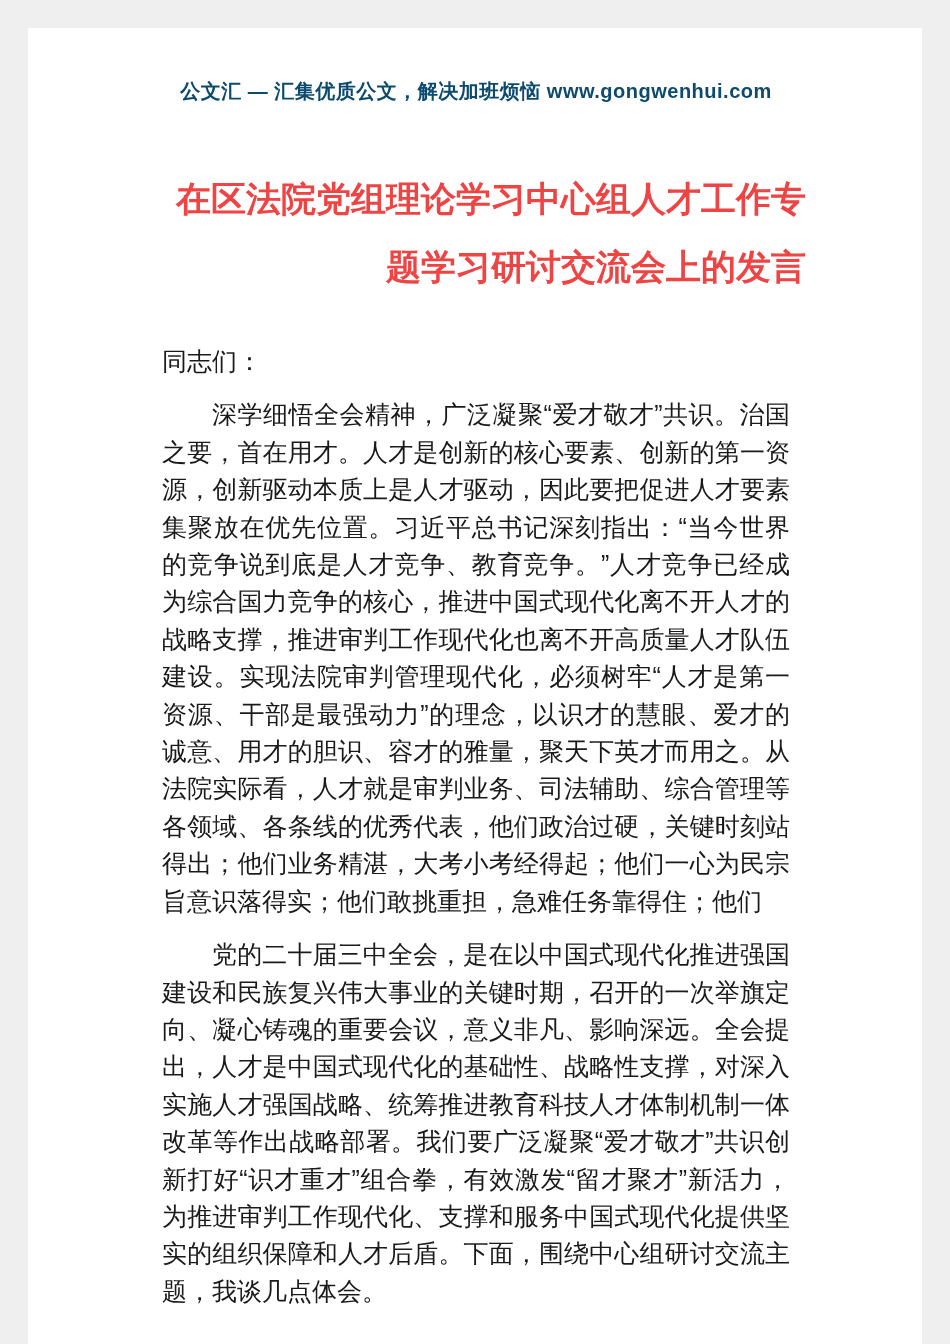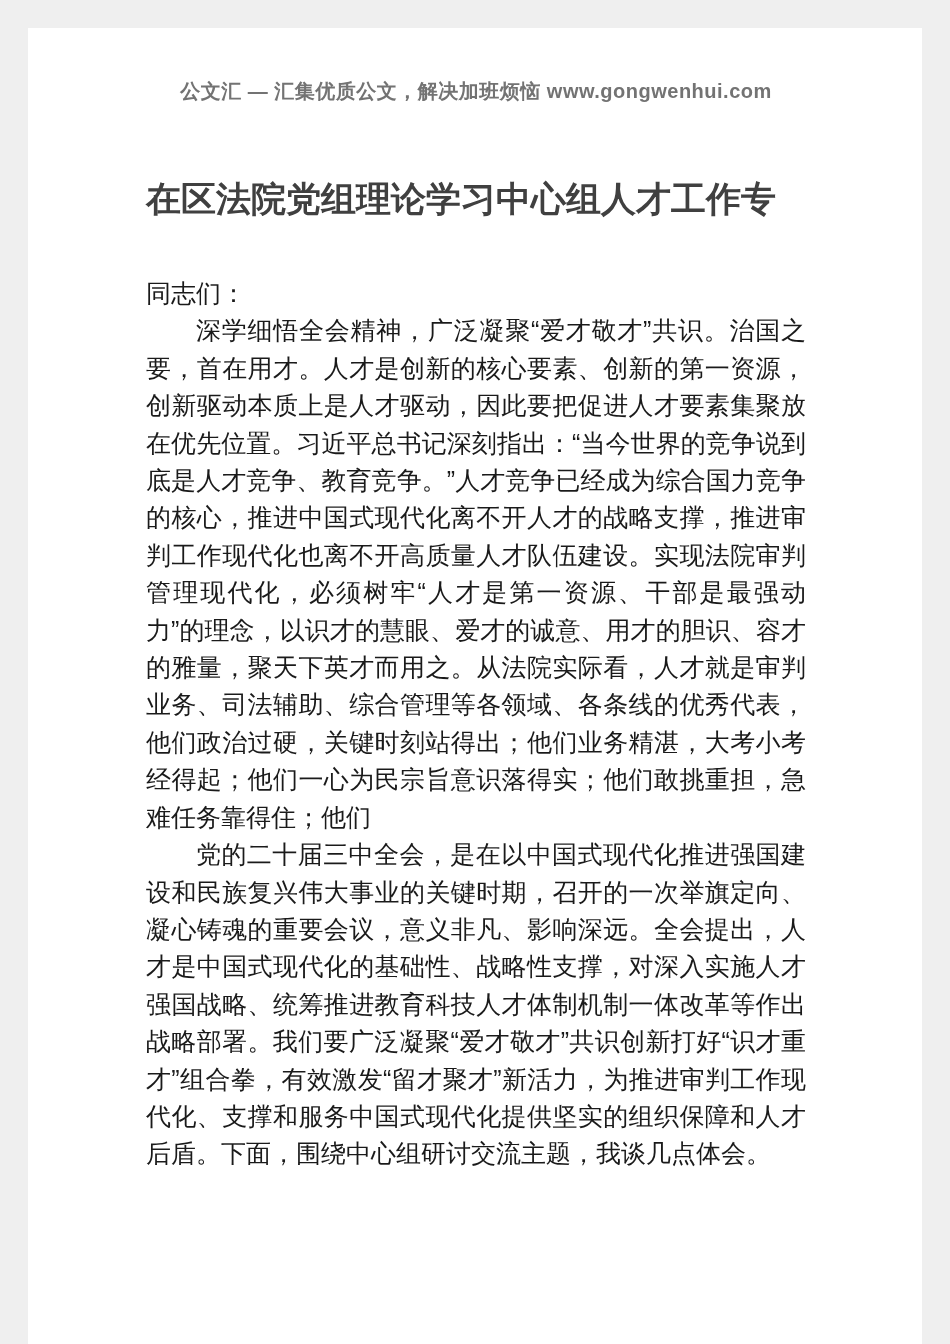--- a/index.html
+++ b/index.html
@@ -16,61 +16,62 @@
   .page {
     box-sizing: border-box;
     width: 894px;
     height: 1316px;
     margin: 28px auto 0;
     background: #ffffff;
     padding: 50px 116px 0 118px;
   }
   .watermark {
     text-align: center;
-    color: #737373;
+    color: #0c4a6e;
     font-size: 20px;
     font-weight: 700;
     letter-spacing: 0.5px;
     white-space: nowrap;
   }
   .title {
     margin: 60px 0 0 0;
-    text-align: left;
-    color: #404040;
+    text-align: right;
+    color: #ef4444;
     font-size: 35px;
     font-weight: 700;
     line-height: 68px;
   }
   .title-line {
     display: block;
   }
   .content {
     margin-top: 42px;
     color: #1a1a1a;
     font-size: 25px;
     line-height: 37.4px;
     text-align: justify;
     text-justify: inter-character;
   }
   .content p {
-    margin: 0;
+    margin: 16px;
   }
   .content p.indent {
     text-indent: 2em;
   }
 </style>
 </head>
 <body>
 
 <div class="page">
 
   <div class="watermark">公文汇 — 汇集优质公文，解决加班烦恼 www.gongwenhui.com</div>
 
   <h1 class="title">
     <span class="title-line">在区法院党组理论学习中心组人才工作专</span>
+    <span class="title-line">题学习研讨交流会上的发言</span>
   </h1>
 
   <div class="content">
     <p>同志们：</p>
     <p class="indent">深学细悟全会精神，广泛凝聚“爱才敬才”共识。治国之要，首在用才。人才是创新的核心要素、创新的第一资源，创新驱动本质上是人才驱动，因此要把促进人才要素集聚放在优先位置。习近平总书记深刻指出：“当今世界的竞争说到底是人才竞争、教育竞争。”人才竞争已经成为综合国力竞争的核心，推进中国式现代化离不开人才的战略支撑，推进审判工作现代化也离不开高质量人才队伍建设。实现法院审判管理现代化，必须树牢“人才是第一资源、干部是最强动力”的理念，以识才的慧眼、爱才的诚意、用才的胆识、容才的雅量，聚天下英才而用之。从法院实际看，人才就是审判业务、司法辅助、综合管理等各领域、各条线的优秀代表，他们政治过硬，关键时刻站得出；他们业务精湛，大考小考经得起；他们一心为民宗旨意识落得实；他们敢挑重担，急难任务靠得住；他们</p>
     <p class="indent">党的二十届三中全会，是在以中国式现代化推进强国建设和民族复兴伟大事业的关键时期，召开的一次举旗定向、凝心铸魂的重要会议，意义非凡、影响深远。全会提出，人才是中国式现代化的基础性、战略性支撑，对深入实施人才强国战略、统筹推进教育科技人才体制机制一体改革等作出战略部署。我们要广泛凝聚“爱才敬才”共识创新打好“识才重才”组合拳，有效激发“留才聚才”新活力，为推进审判工作现代化、支撑和服务中国式现代化提供坚实的组织保障和人才后盾。下面，围绕中心组研讨交流主题，我谈几点体会。</p>
   </div>
 
 </div>
 

